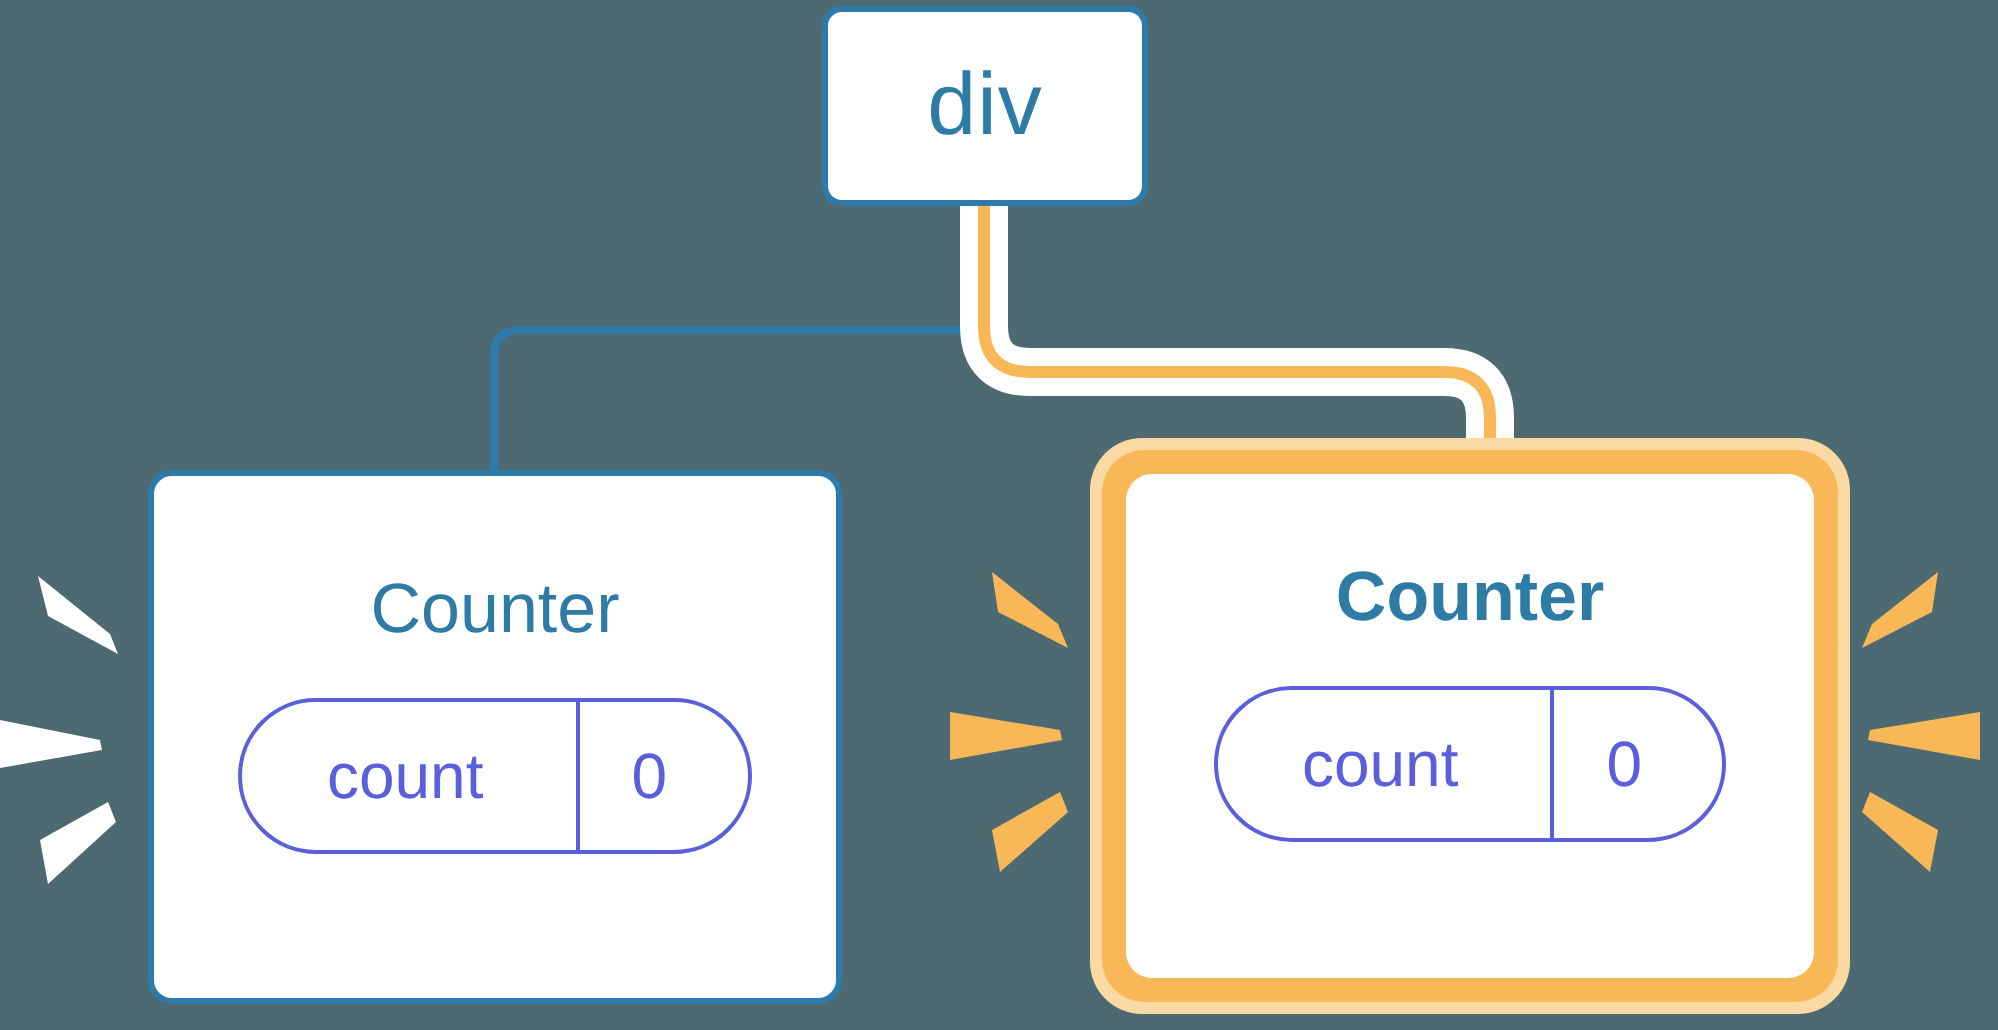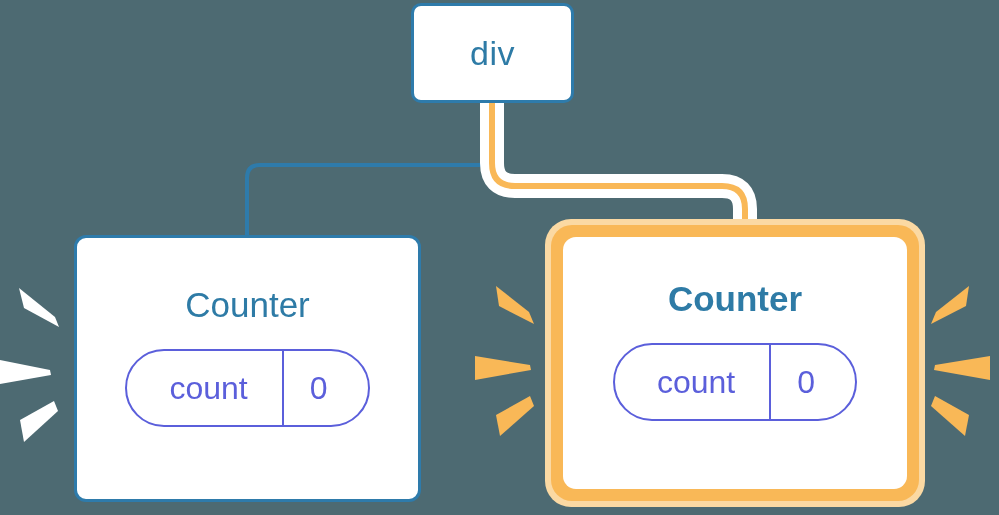--- a/index.html
+++ b/index.html
@@ -24,21 +24,21 @@
 
   
   #div-node{
     left:411px; top:3px; width:163px; height:100px;
     border:3px solid #2e7bab;
     border-radius:10px;
     justify-content:center;
   }
   #div-node .node-title{
     color:#2e7ba6;
-    font-size:34px;
+    font-size:44px;
     letter-spacing:0.5px;
     line-height:1;
   }
 
   
   #counter-left{
     left:74px; top:235px; width:347px; height:267px;
     border:3px solid #2e7bab;
     border-radius:12px;
   }
@@ -100,21 +100,21 @@
     background:#ffffff;
   }
   .pill .cell{
     display:flex;
     align-items:center;
     justify-content:center;
     color:#5b5fdb;
     font-size:32px;
     line-height:1;
   }
-  .pill .cell.key{padding:0 34px 0 42px;}
+  .pill .cell.key{padding:0 46px 0 42px;}
   .pill .cell.val{padding:0 40px 0 26px;border-left:2px solid #5b5fdb;}
 
   .rays{position:absolute;}
   .rays svg{display:block;}
 </style>
 </head>
 <body>
 
 <div id="stage">
 

